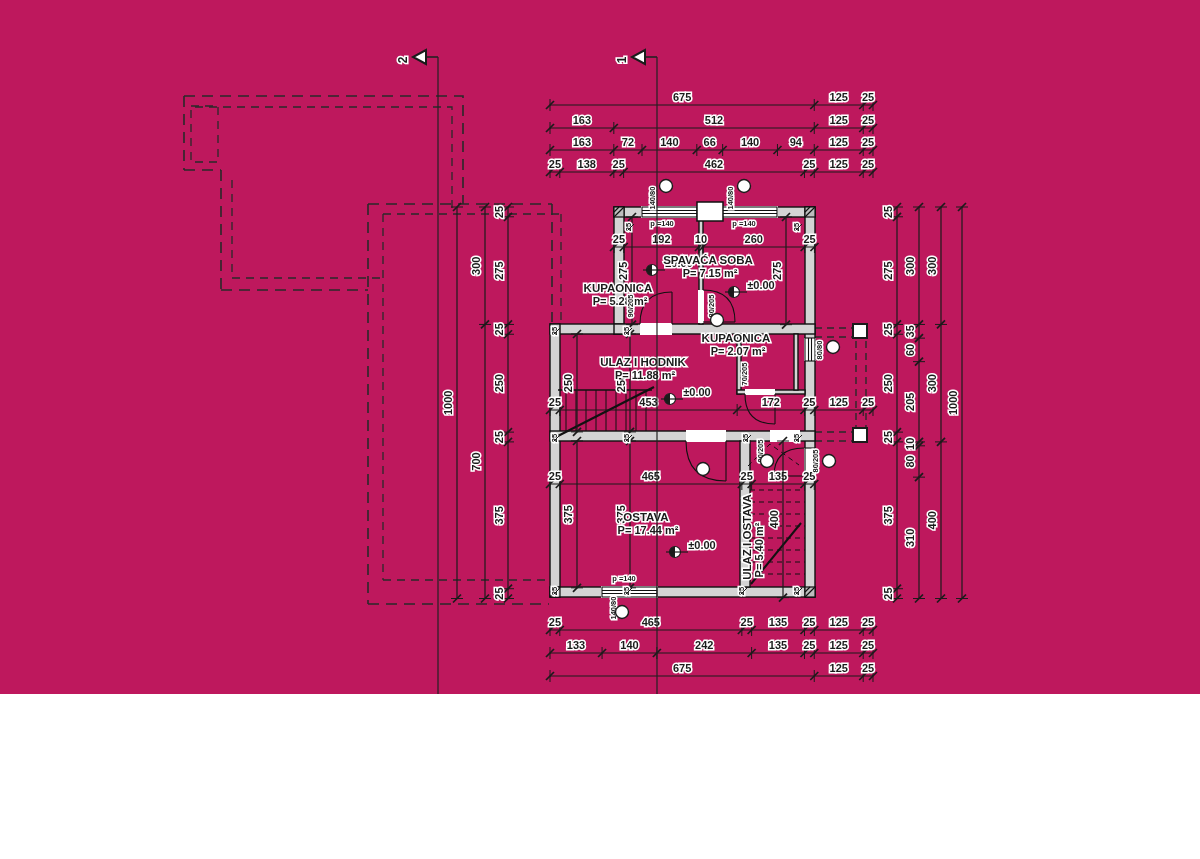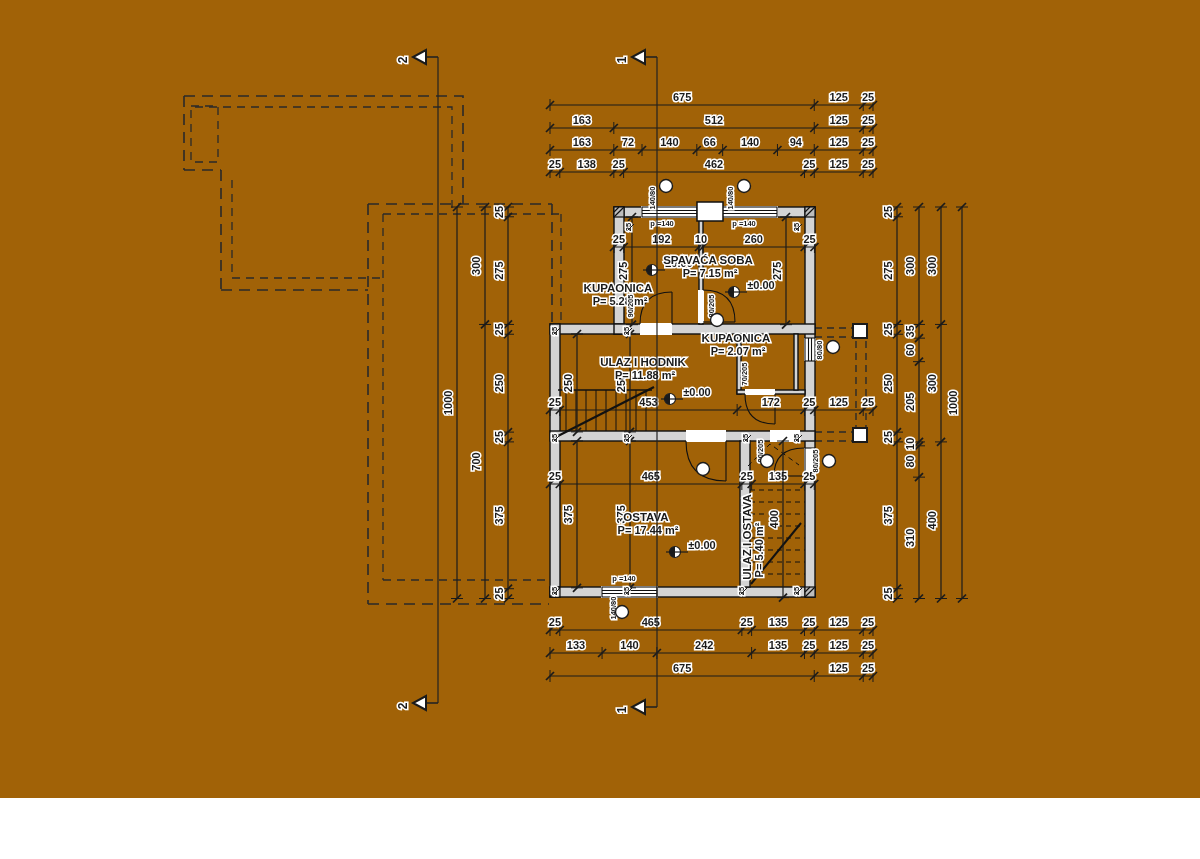--- a/index.html
+++ b/index.html
@@ -1,16 +1,16 @@
 <!DOCTYPE html>
 <html><head>
 <meta charset="utf-8">
 <style>
   html,body{margin:0;padding:0;background:#ffffff;}
-  #page{position:relative;width:1200px;height:798px;background:#a16207;overflow:hidden;
+  #page{position:relative;width:1200px;height:694px;background:#be185d;overflow:hidden;
         font-family:"Liberation Sans", sans-serif;}
   svg text{font-family:"Liberation Sans", sans-serif;}
 </style>
 </head>
 <body>
 
 <div id="page">
 <svg id="plan" viewBox="0 0 1200 859" width="1200" height="859">
 
   <g fill="none" stroke="#2a2a2a" stroke-width="1.6" stroke-dasharray="11 7">

